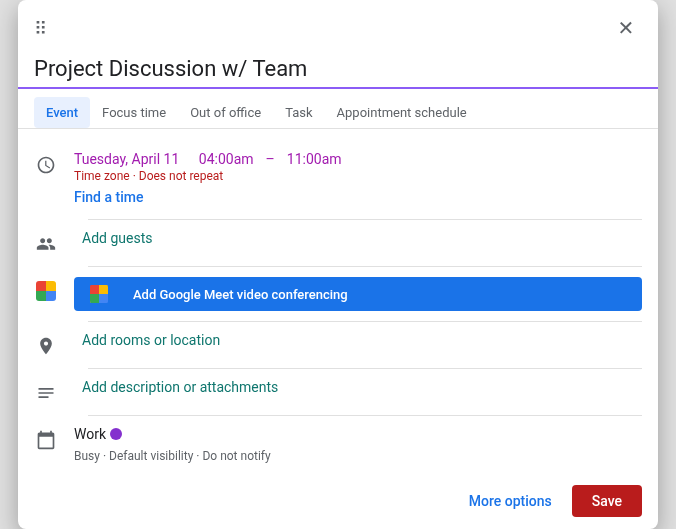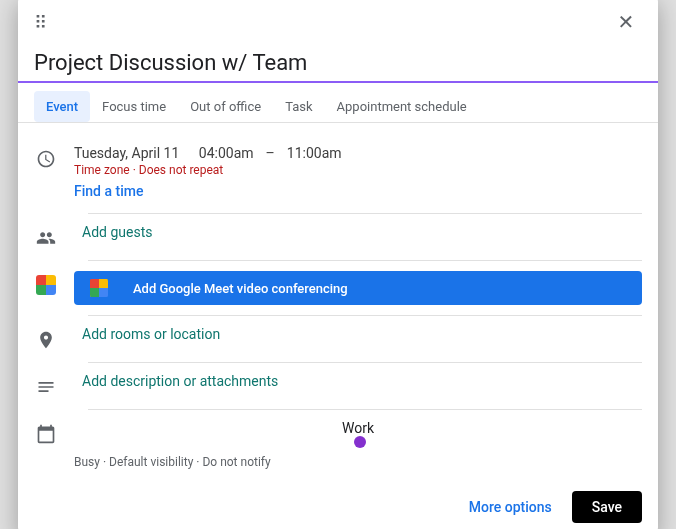--- a/index.html
+++ b/index.html
@@ -104,21 +104,21 @@
       flex: 1;
       display: flex;
       flex-direction: column;
       gap: 2px;
     }
     .date-time-row {
       display: flex;
       align-items: center;
       gap: 8px;
       font-size: 14px;
-      color: #404040;
+      color: #a21caf;
     }
     .date-time-row span { cursor: pointer; }
     .sub-text {
       font-size: 12px;
       color: #b91c1c;
     }
     .sub-text span { cursor: pointer; }
     .find-time-link {
       color: #1a73e8;
       font-size: 14px;
@@ -162,21 +162,20 @@
       background: #8430ce;
       display: inline-block;
       margin-left: 4px;
       vertical-align: middle;
     }
     .calendar-row-main {
       font-size: 14px;
       color: #202124;
       display: flex;
       align-items: center;
-      flex-direction: column;
     }
     .calendar-sub {
       font-size: 12px;
       color: #5f6368;
       margin-top: 5px;
     }
     .divider {
       height: 1px;
       background: #e0e0e0;
       margin: 0 0 0 54px;
@@ -193,21 +192,21 @@
       border: none;
       color: #1a73e8;
       font-size: 14px;
       font-family: inherit;
       cursor: pointer;
       font-weight: 500;
       padding: 8px 12px;
       border-radius: 4px;
     }
     .save-btn {
-      background: #000000;
+      background: #b91c1c;
       color: #fff;
       border: none;
       border-radius: 4px;
       padding: 8px 20px;
       font-size: 14px;
       font-family: inherit;
       cursor: pointer;
       font-weight: 500;
     }
     

